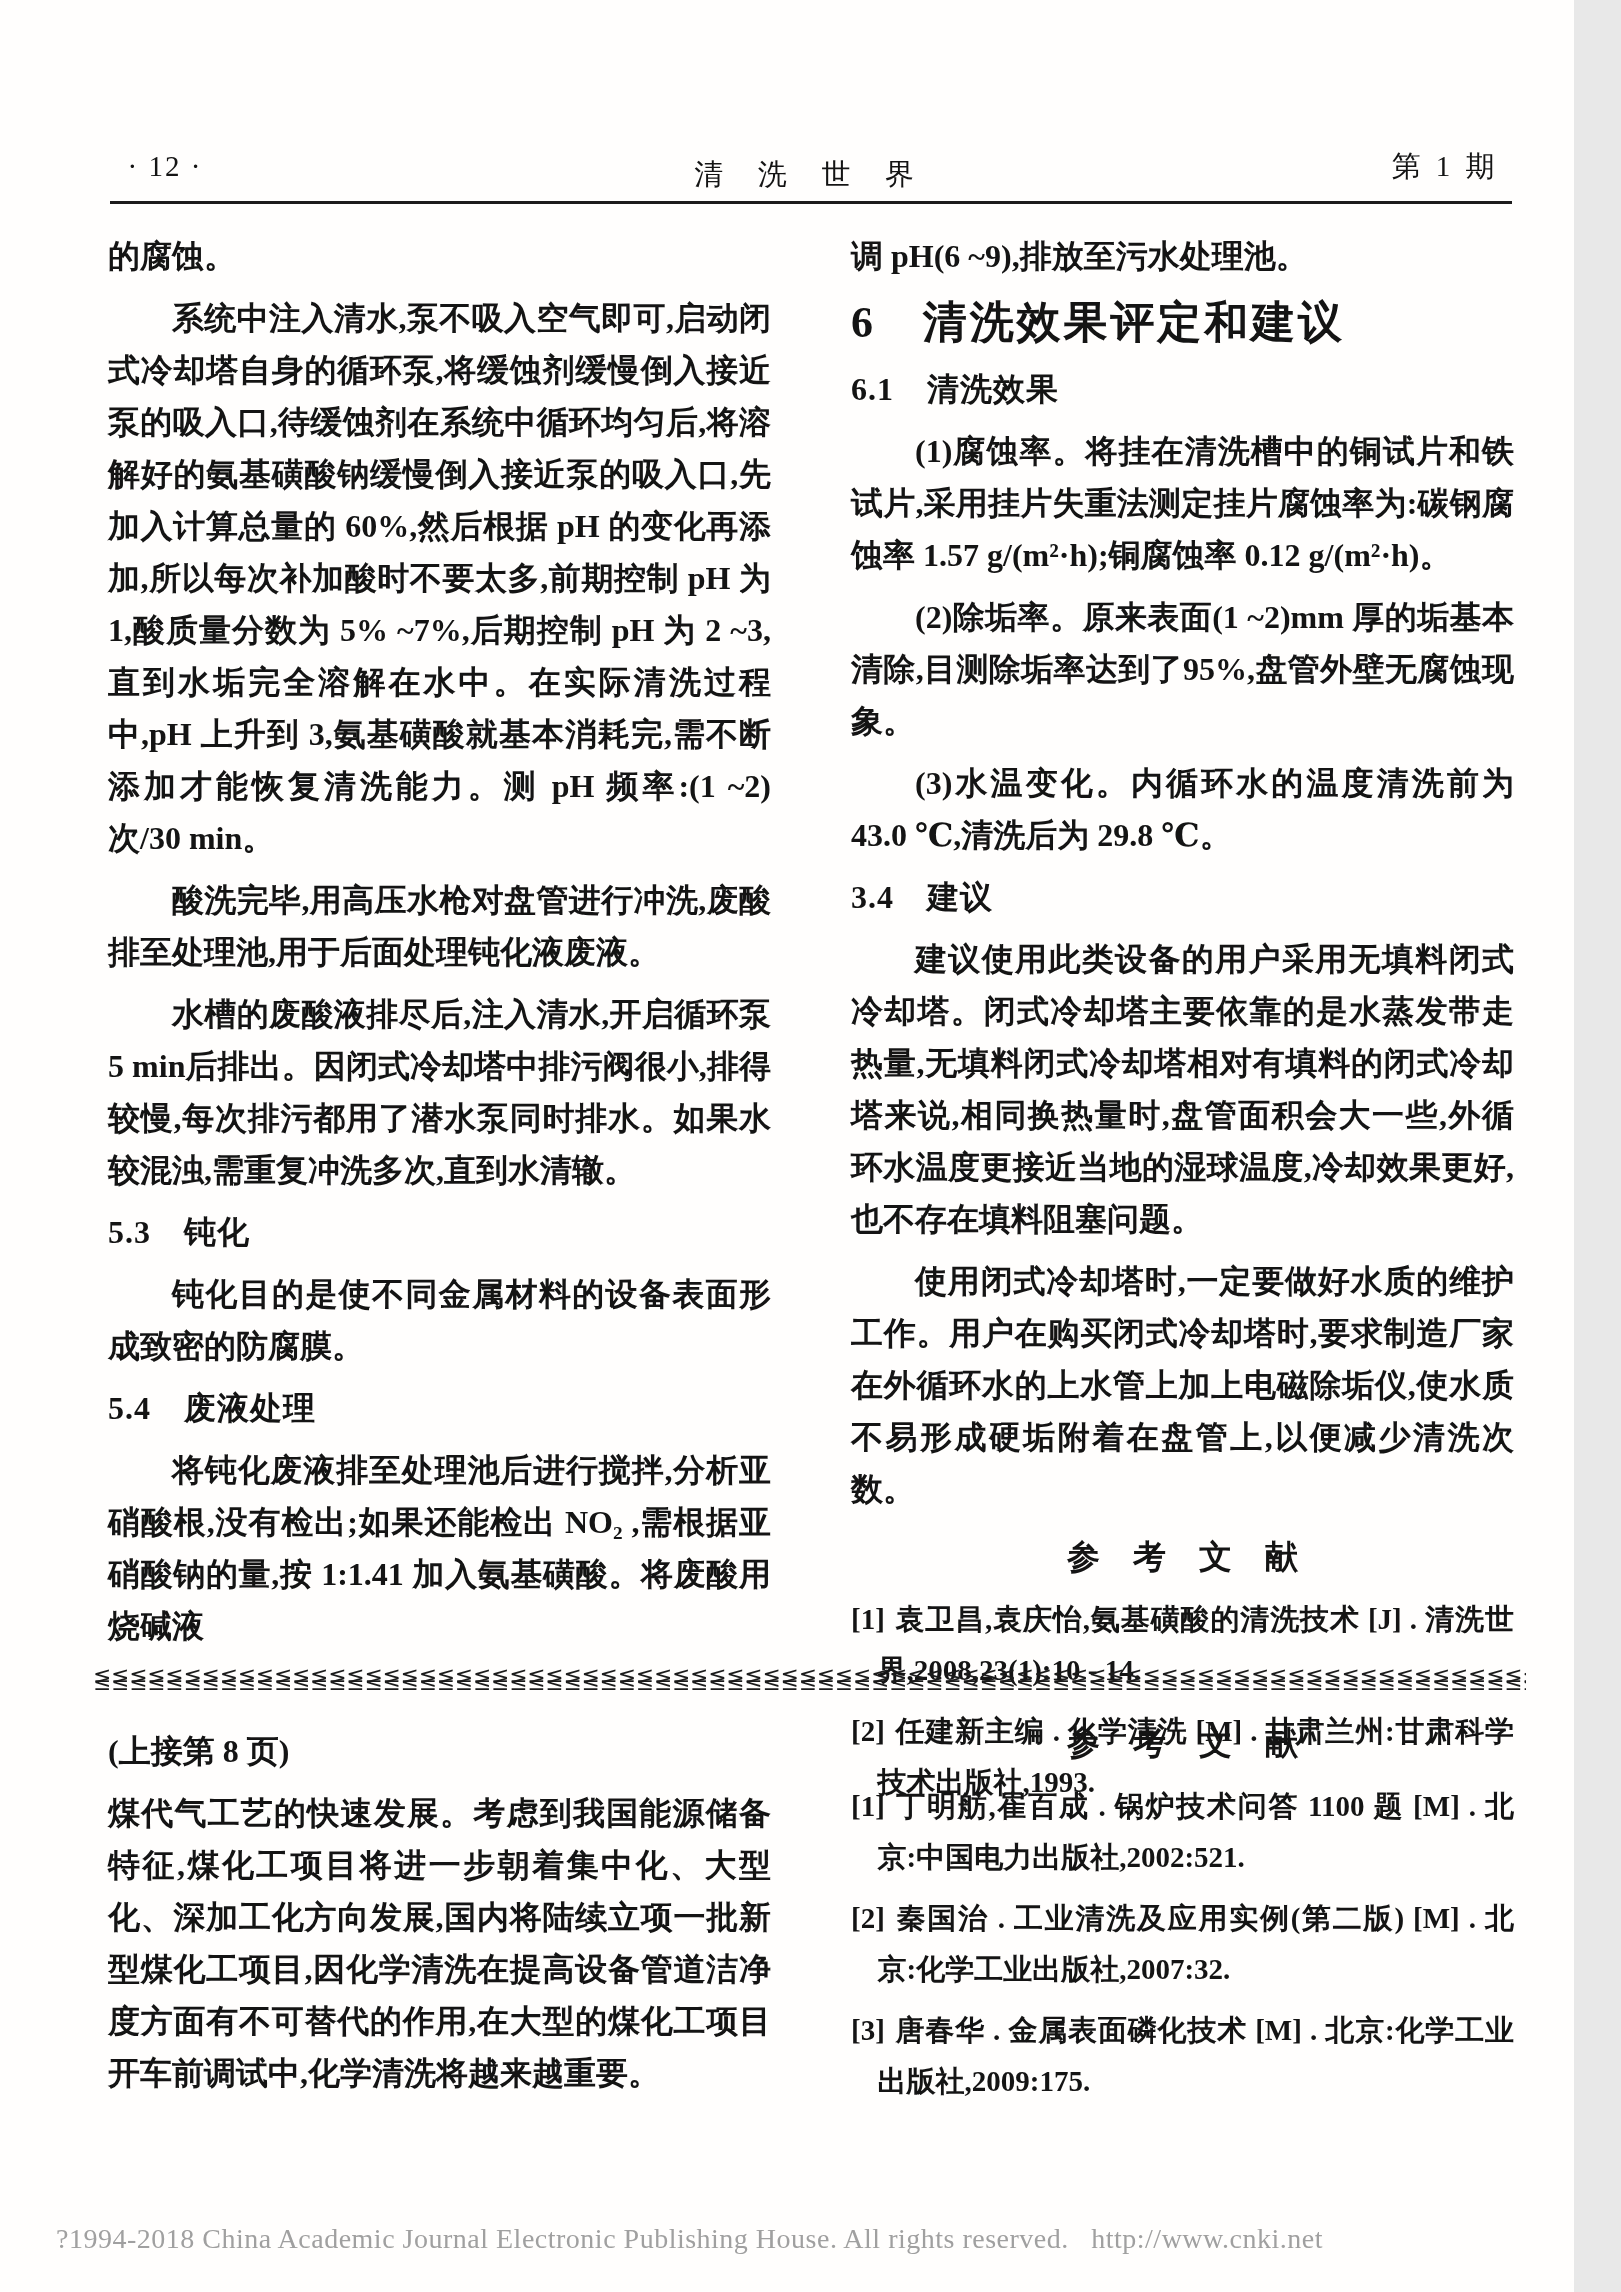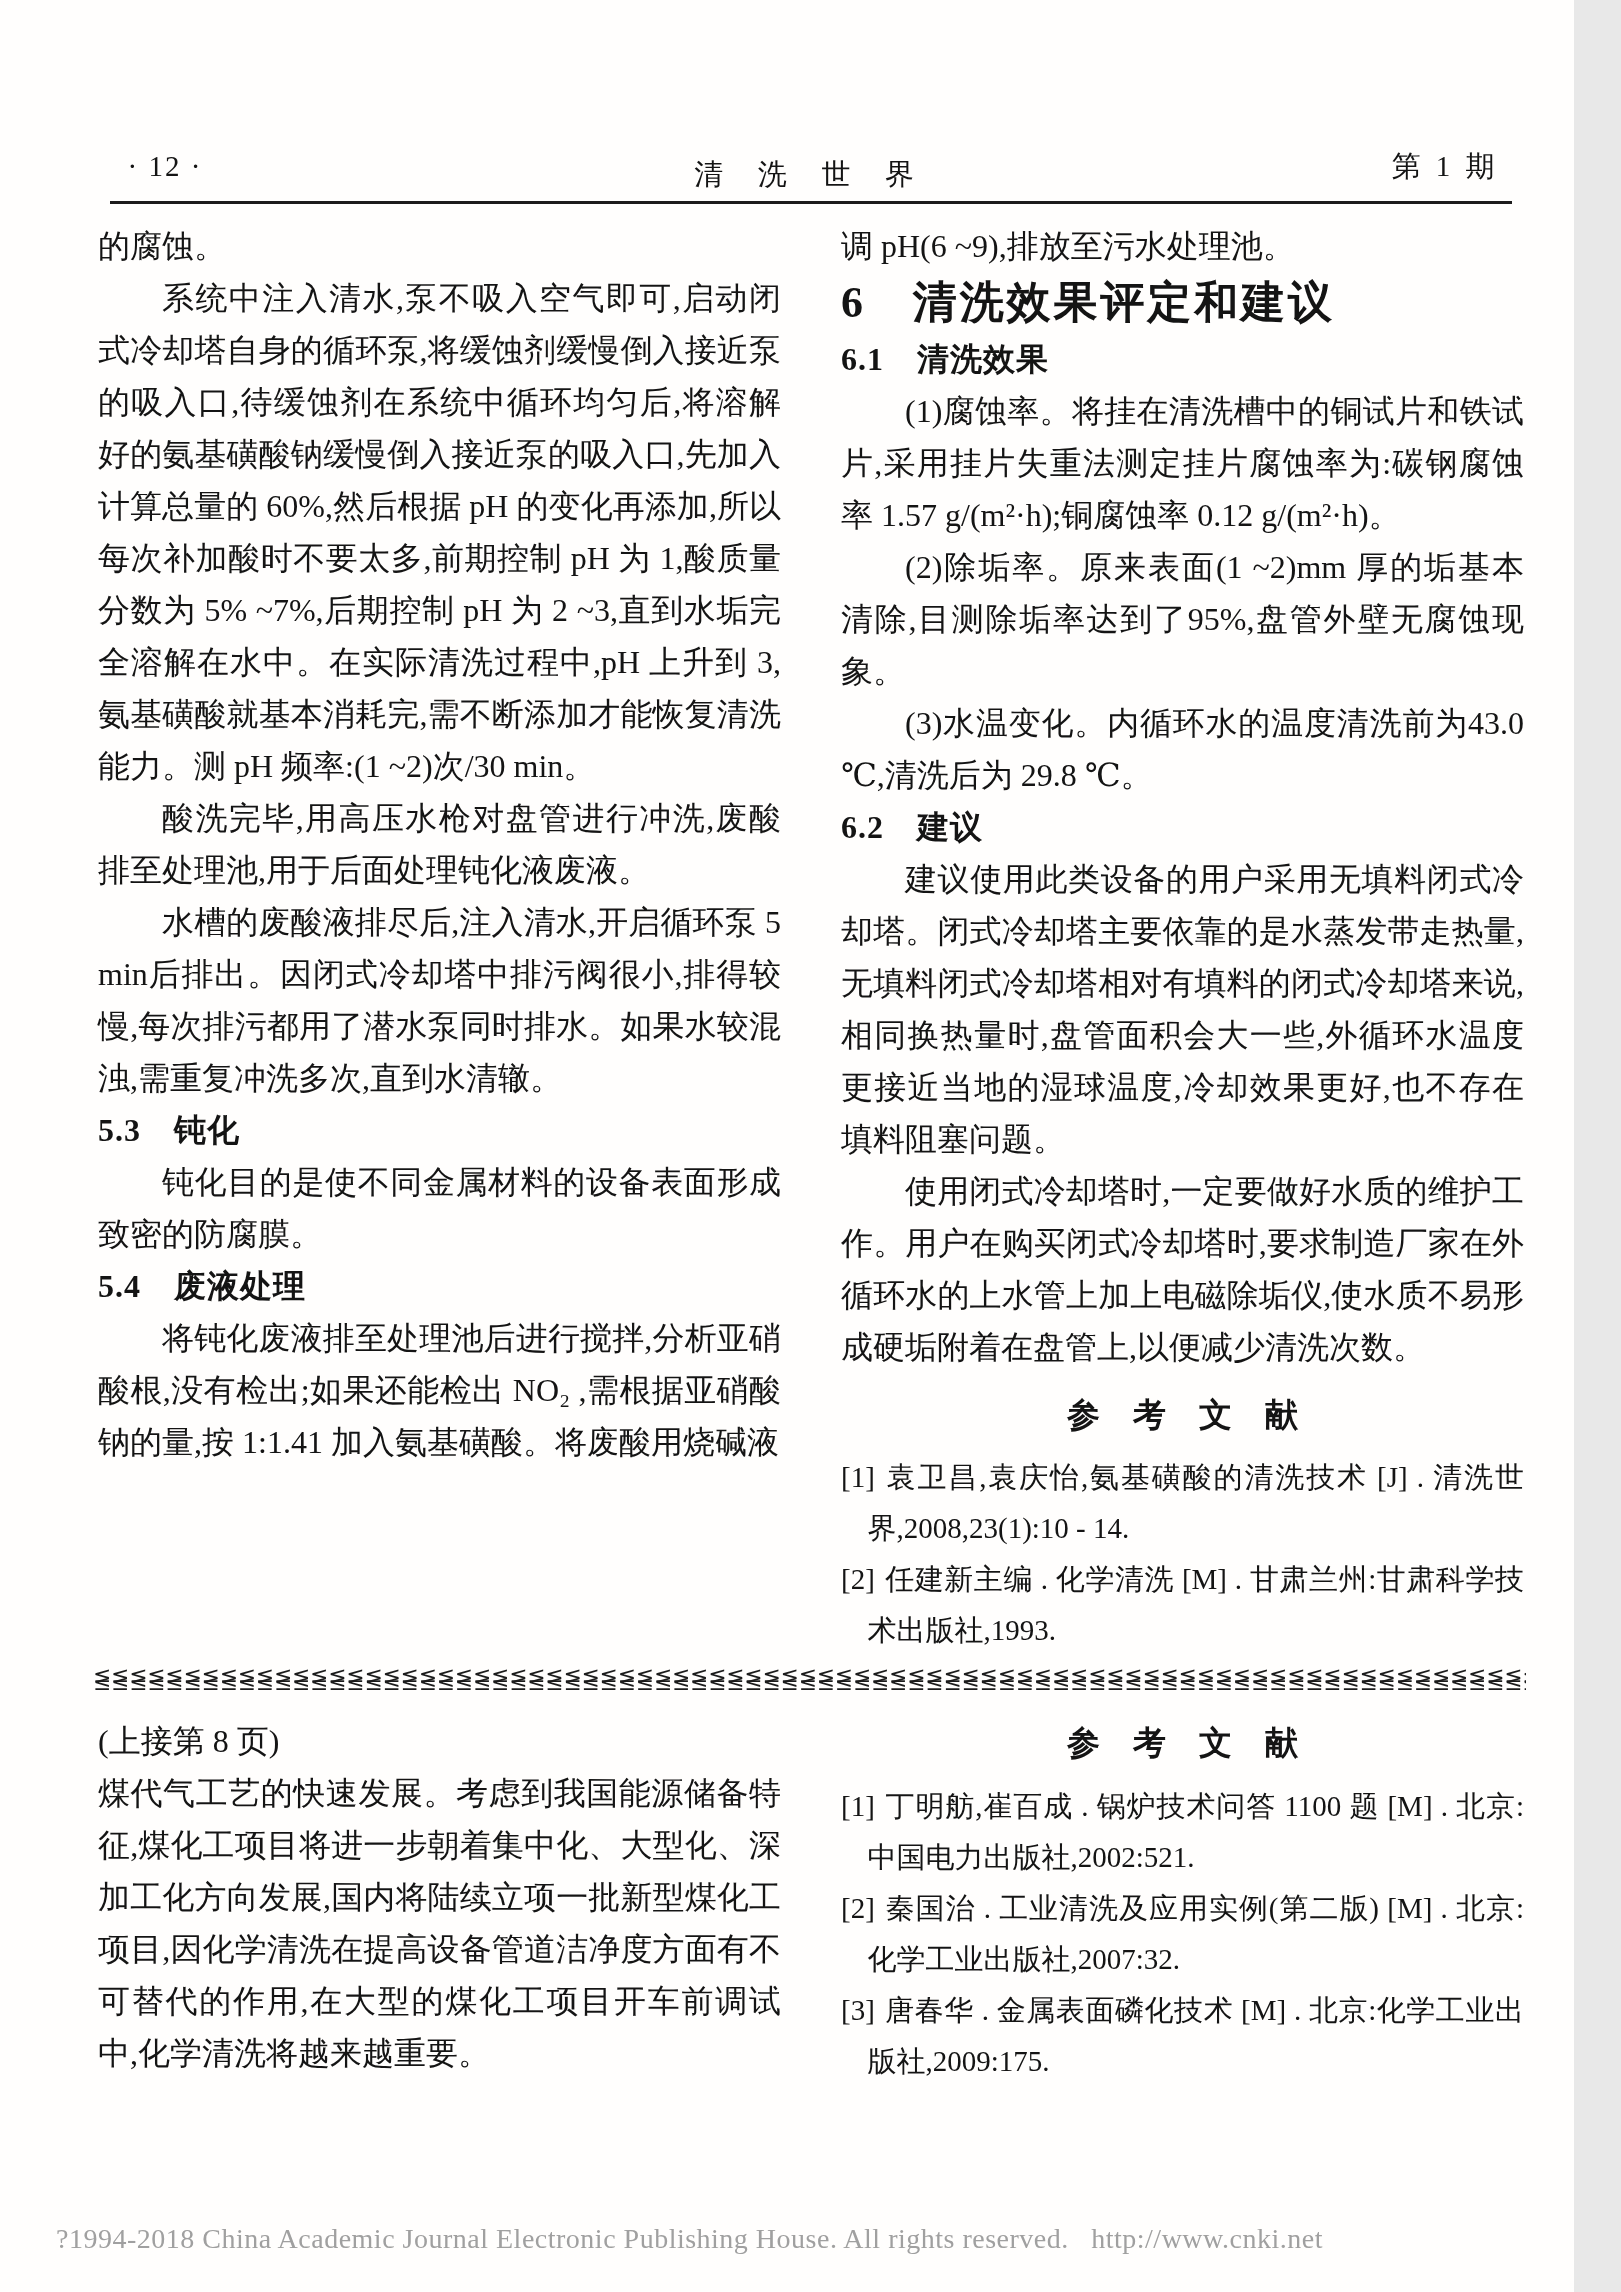--- a/index.html
+++ b/index.html
@@ -21,21 +21,21 @@
   .issue-no{position:absolute;right:13.7px;top:0;letter-spacing:3.9px;}
   .header-rule{
     position:absolute;top:201px;left:110px;width:1402px;height:2.9px;background:#1c1c1c;
   }
   
   .col{
     position:absolute;width:683px;
     font-size:32px;line-height:52px;
     text-align:justify;text-justify:inter-ideograph;
   }
-  .col p{margin:0;}
+  .col p{margin:10px;font-weight:bold;}
   p.indent{text-indent:2em;}
   p.noindent{text-indent:0;}
   .left-col{left:98px;top:220px;}
   .right-col{left:841px;top:220px;}
   .subhead{
     font-weight:bold;margin:6.9px 0 2.9px 0;letter-spacing:1px;
   }
   .section-head{
     font-weight:bold;font-size:44px;line-height:61px;
     margin:25.5px 0 21.6px 0;letter-spacing:2.9px;text-align:left;
@@ -95,21 +95,21 @@
     <p class="indent">将钝化废液排至处理池后进行搅拌,分析亚硝酸根,没有检出;如果还能检出 NO₂ ,需根据亚硝酸钠的量,按 1:1.41 加入氨基磺酸。将废酸用烧碱液</p>
   </div>
 
   <div class="col right-col">
     <p class="noindent">调 pH(6 ~9),排放至污水处理池。</p>
     <p class="section-head">6　清洗效果评定和建议</p>
     <p class="subhead">6.1　清洗效果</p>
     <p class="indent">(1)腐蚀率。将挂在清洗槽中的铜试片和铁试片,采用挂片失重法测定挂片腐蚀率为:碳钢腐蚀率 1.57 g/(m²·h);铜腐蚀率 0.12 g/(m²·h)。</p>
     <p class="indent">(2)除垢率。原来表面(1 ~2)mm 厚的垢基本清除,目测除垢率达到了95%,盘管外壁无腐蚀现象。</p>
     <p class="indent">(3)水温变化。内循环水的温度清洗前为43.0 ℃,清洗后为 29.8 ℃。</p>
-    <p class="subhead">6.2　建议</p>
+    <p class="subhead">3.4　建议</p>
     <p class="indent">建议使用此类设备的用户采用无填料闭式冷却塔。闭式冷却塔主要依靠的是水蒸发带走热量,无填料闭式冷却塔相对有填料的闭式冷却塔来说,相同换热量时,盘管面积会大一些,外循环水温度更接近当地的湿球温度,冷却效果更好,也不存在填料阻塞问题。</p>
     <p class="indent">使用闭式冷却塔时,一定要做好水质的维护工作。用户在购买闭式冷却塔时,要求制造厂家在外循环水的上水管上加上电磁除垢仪,使水质不易形成硬垢附着在盘管上,以便减少清洗次数。</p>
     <div class="ref-title">参　考　文　献</div>
     <p class="ref"><span class="ref-m">[1]</span><span>袁卫昌,袁庆怡,氨基磺酸的清洗技术 [J] . 清洗世界,2008,23(1):10 - 14.</span></p>
     <p class="ref"><span class="ref-m">[2]</span><span>任建新主编 . 化学清洗 [M] . 甘肃兰州:甘肃科学技术出版社,1993.</span></p>
   </div>
 
   <div class="divider">
     <div class="divider-row">≤≤≤≤≤≤≤≤≤≤≤≤≤≤≤≤≤≤≤≤≤≤≤≤≤≤≤≤≤≤≤≤≤≤≤≤≤≤≤≤≤≤≤≤≤≤≤≤≤≤≤≤≤≤≤≤≤≤≤≤≤≤≤≤≤≤≤≤≤≤≤≤≤≤≤≤≤≤≤≤≤≤≤≤≤≤≤≤≤≤≤≤≤≤≤≤≤≤≤≤≤≤≤≤≤≤≤≤≤≤≤≤≤≤≤≤≤≤≤≤≤≤≤≤≤≤≤≤≤≤≤≤≤≤≤≤≤≤≤≤≤≤≤≤≤≤≤≤≤≤≤≤≤≤≤≤≤≤≤≤</div>
     <div class="divider-row second">≤≤≤≤≤≤≤≤≤≤≤≤≤≤≤≤≤≤≤≤≤≤≤≤≤≤≤≤≤≤≤≤≤≤≤≤≤≤≤≤≤≤≤≤≤≤≤≤≤≤≤≤≤≤≤≤≤≤≤≤≤≤≤≤≤≤≤≤≤≤≤≤≤≤≤≤≤≤≤≤≤≤≤≤≤≤≤≤≤≤≤≤≤≤≤≤≤≤≤≤≤≤≤≤≤≤≤≤≤≤≤≤≤≤≤≤≤≤≤≤≤≤≤≤≤≤≤≤≤≤≤≤≤≤≤≤≤≤≤≤≤≤≤≤≤≤≤≤≤≤≤≤≤≤≤≤≤≤≤≤</div>

